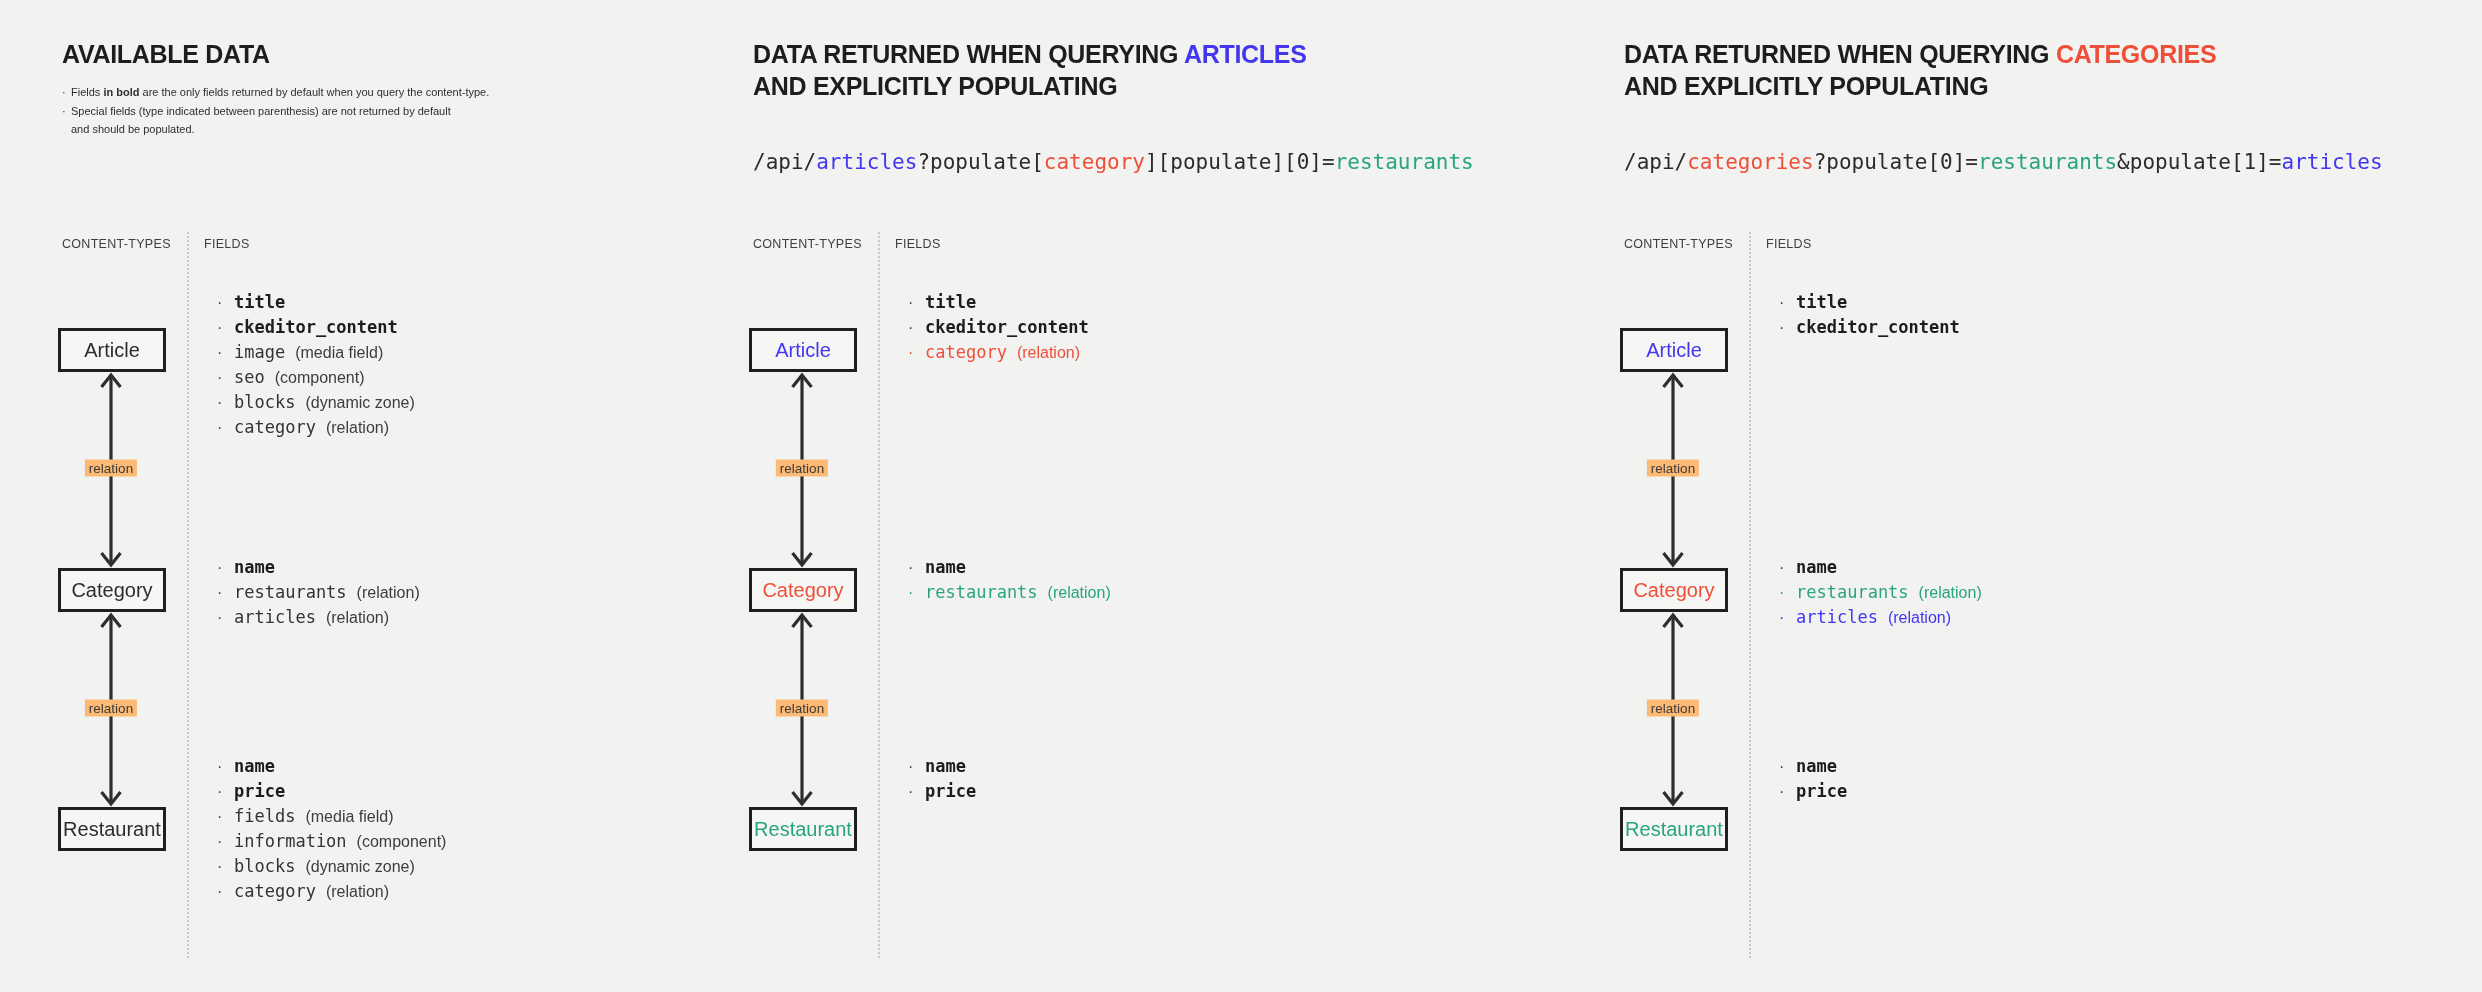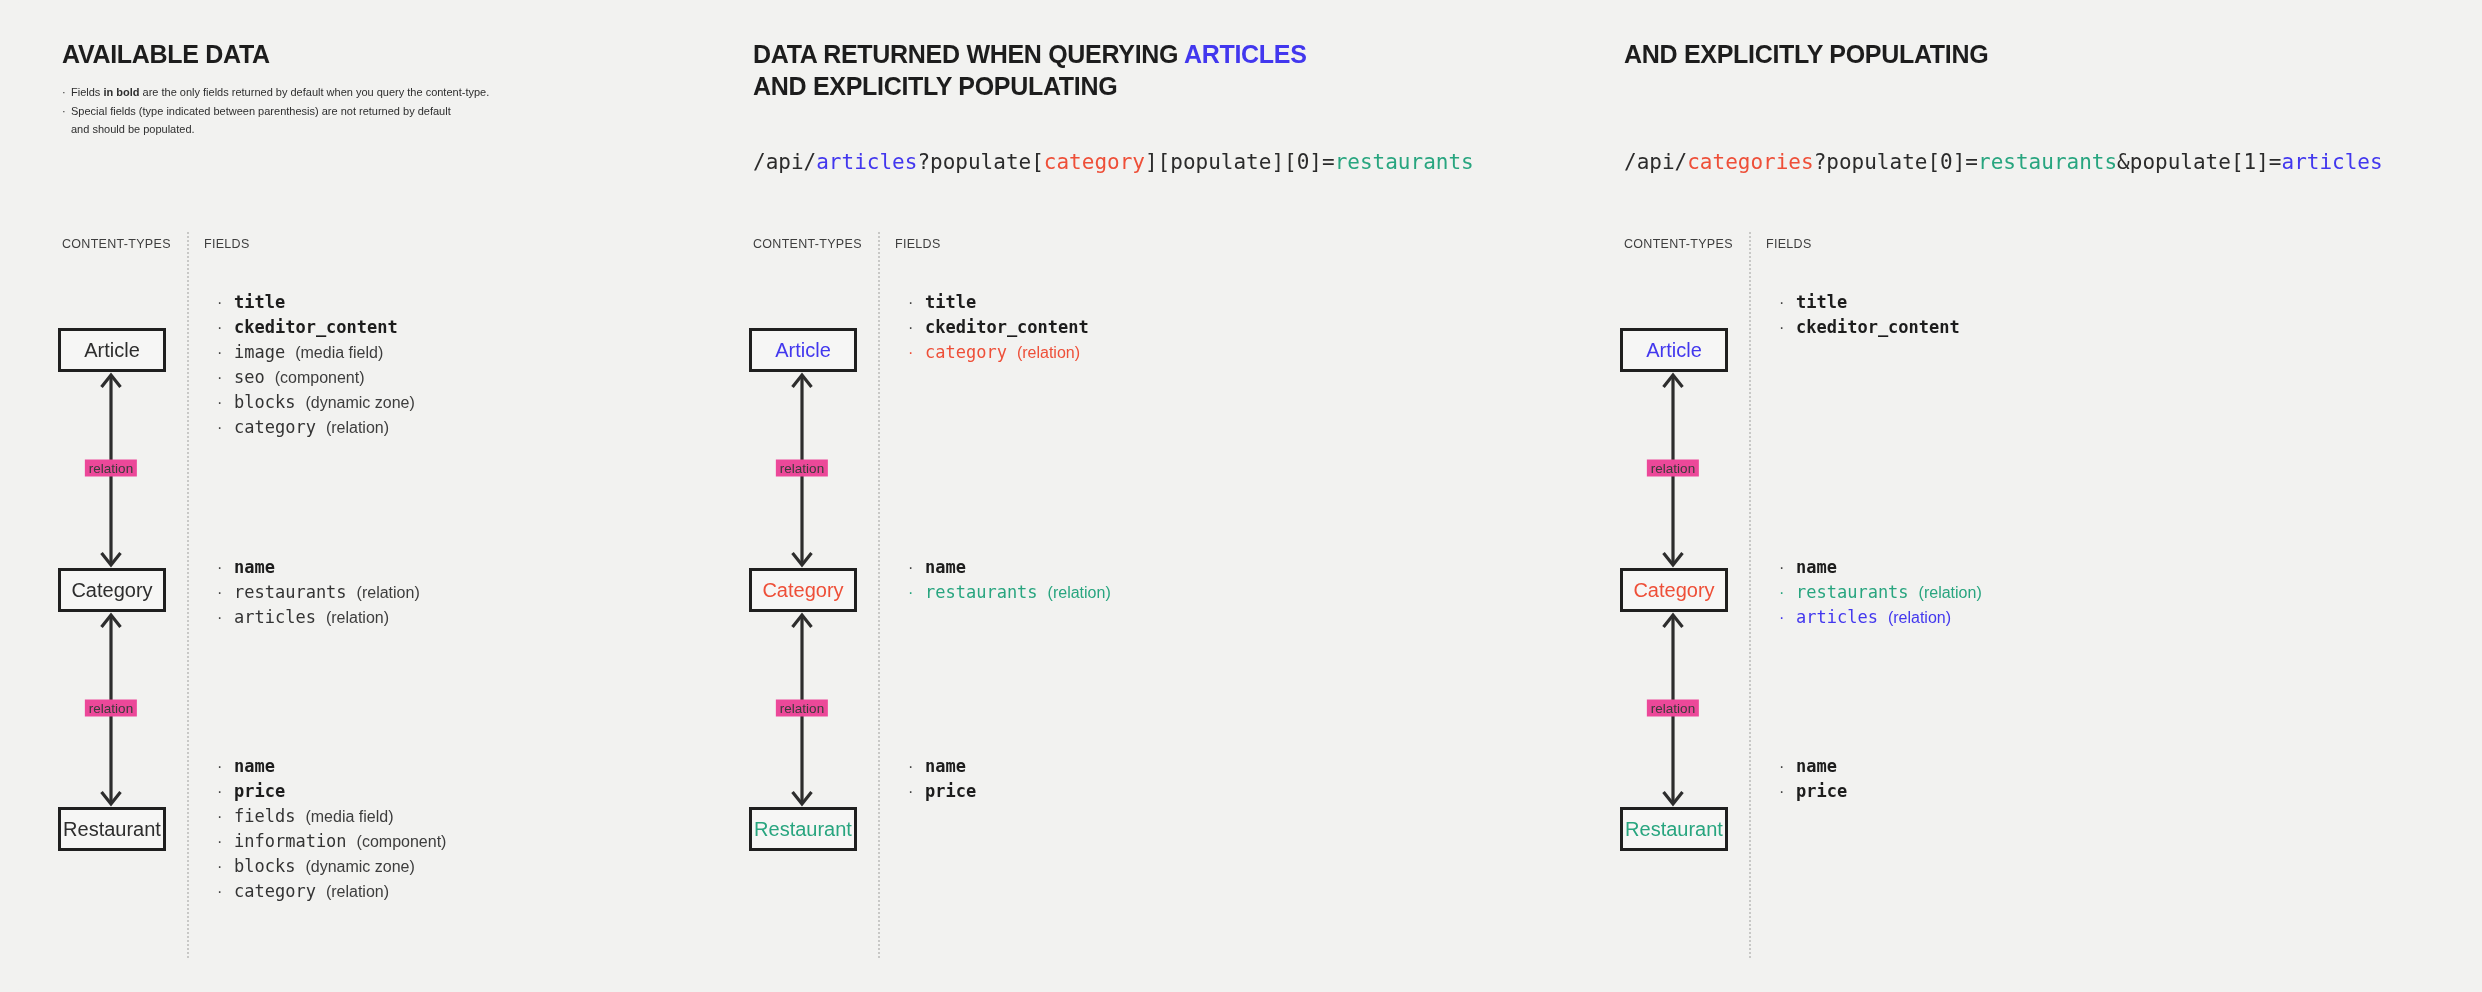--- a/index.html
+++ b/index.html
@@ -23,21 +23,21 @@
   .hdr.ct{left:4px;}
   .hdr.fl{left:146px;}
   .divider{position:absolute;left:129px;top:232px;height:726px;width:0;
            border-left:2px dotted #c8c8c6;}
   .ctbox{position:absolute;left:0;width:108px;height:44px;box-sizing:border-box;
          border:3px solid #1f1f1f;background:#f6f6f5;
          display:flex;align-items:center;justify-content:center;
          font-size:20px;color:#2d2d2d;white-space:nowrap;}
   .arrow{position:absolute;left:40px;}
   .rel-label{position:absolute;left:53px;transform:translate(-50%,-50%);
-             background:#ec4899;padding:1px 4px;font-size:13.5px;color:#3a3a3a;white-space:nowrap;}
+             background:#fdba74;padding:1px 4px;font-size:13.5px;color:#3a3a3a;white-space:nowrap;}
   .fields{position:absolute;left:159px;}
   .field{line-height:24px;white-space:nowrap;}
   .fbullet{display:inline-block;width:17px;font-size:16px;color:#444;}
   .fname{font-family:"DejaVu Sans Mono", monospace;font-size:17px;color:#333;}
   .fname.b{font-weight:bold;color:#1d1d1d;}
   .fann{font-size:16px;margin-left:10px;color:#3d3d3d;}
 </style>
 </head>
 <body>
 
@@ -146,20 +146,21 @@
       <div class="rel-label" style="top: 468px;">relation</div>
       <svg width="26" height="195" viewBox="0 0 26 195" class="arrow" style="top: 612px;">
         <polyline points="13,3 13,192" fill="none" stroke="#2d2d2d" stroke-width="3.2"></polyline>
         <polyline points="3.5,15 13,3 22.5,15" fill="none" stroke="#2d2d2d" stroke-width="3.2"></polyline>
         <polyline points="3.5,180 13,192 22.5,180" fill="none" stroke="#2d2d2d" stroke-width="3.2"></polyline>
       </svg>
       <div class="rel-label" style="top: 708px;">relation</div>
     </section>
   <section class="column" style="left: 1620px;">
       <div class="title">
+        <div class="title-line"><span>DATA RETURNED WHEN QUERYING </span><span style="color: rgb(238, 79, 56);">CATEGORIES</span></div>
         <div class="title-line"><span>AND EXPLICITLY POPULATING</span></div>
       </div>
       <div class="code"><span>/api/</span><span style="color: rgb(238, 79, 56);">categories</span><span>?populate[0]=</span><span style="color: rgb(40, 165, 127);">restaurants</span><span>&amp;populate[1]=</span><span style="color: rgb(66, 55, 238);">articles</span></div>
       <div class="hdr ct">CONTENT-TYPES</div>
       <div class="hdr fl">FIELDS</div>
       <div class="divider"></div>
       <div class="ctbox" style="top: 328px;">
         <span style="color: rgb(66, 55, 238);">Article</span>
       </div>
       <div class="fields" style="top: 290px;">

